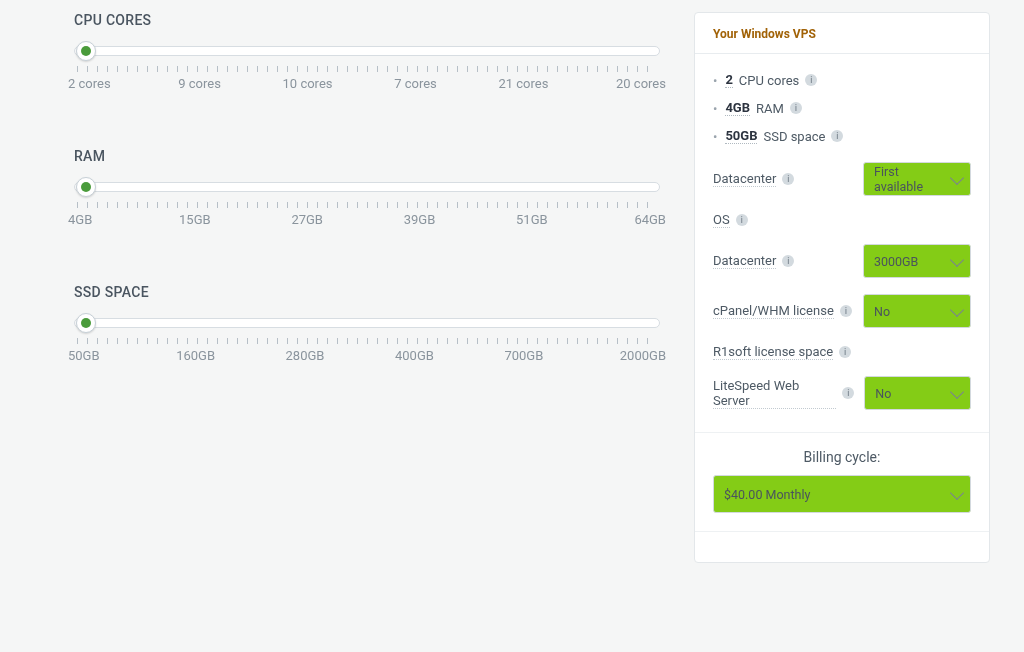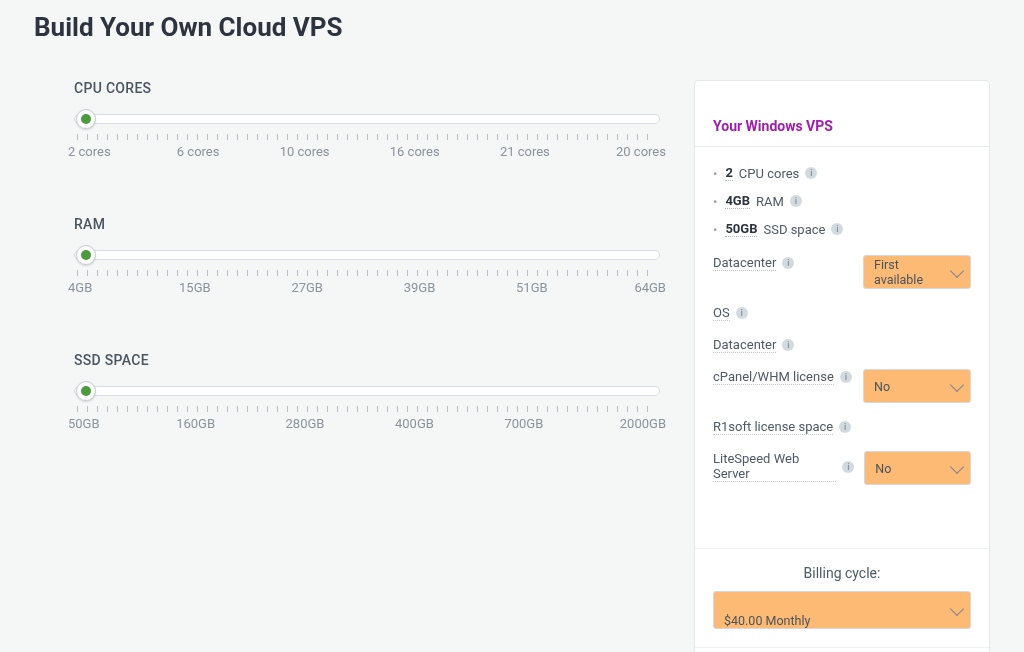--- a/index.html
+++ b/index.html
@@ -100,24 +100,23 @@
     width: 296px;
     background: #fff;
     border: 1px solid #e3e7ea;
     border-radius: 4px;
   }
   .panel-header {
     padding: 14px 18px 12px 18px;
     border-bottom: 1px solid #e8ecef;
   }
   .panel-header h2 {
-    font-size: 14px;
+    font-size: 12px;
     font-weight: 700;
-    color: #a21caf;
-    margin-top: 23px;
+    color: #a16207;
   }
   .panel-body {
     padding: 12px 18px 16px 18px;
   }
   .spec-list {
     list-style: none;
     margin-bottom: 12px;
   }
   .spec-list li {
     font-size: 13px;
@@ -144,96 +143,94 @@
     display: inline-flex;
     align-items: center; justify-content: center;
     font-size: 9px;
     color: #8a949d;
     font-style: normal;
     font-weight: 600;
     flex-shrink: 0;
   }
   .opt-row {
     display: flex;
-    align-items: flex-start;
+    align-items: center;
     justify-content: space-between;
     margin: 12px 0 16px 0;
     gap: 10px;
   }
   .opt-label-wrap {
     display: flex;
     align-items: center;
     gap: 6px;
     font-size: 13px;
     color: #4e5a65;
   }
   .opt-label {
     border-bottom: 1px dotted #c2cad0;
   }
   .select {
     position: relative;
     width: 108px;
     height: 34px;
-    background: #fdba74;
+    background: #84cc16;
     border: 1px solid #d3d9de;
     border-radius: 3px;
     display: flex;
     align-items: center;
     padding: 0 26px 0 10px;
     font-size: 12.5px;
     color: #4a545d;
     cursor: pointer;
   }
-  .select.wide { width: 100%; height: 38px; align-items: flex-end; }
+  .select.wide { width: 100%; height: 38px; }
   .chev {
     position: absolute;
     right: 8px; top: 50%;
     width: 10px; height: 10px;
     transform: translateY(-60%) rotate(45deg);
     border-right: 1.5px solid #7a858e;
     border-bottom: 1.5px solid #7a858e;
   }
   .billing-section {
     padding: 4px 18px 18px 18px;
     border-top: 1px solid #eef1f3;
-    margin-top: 41px;
   }
   .billing-title {
     text-align: center;
     font-size: 14px;
     color: #4e5a65;
     margin: 12px 0 10px 0;
   }
   .order-section {
     padding: 14px 18px 16px 18px;
     border-top: 1px solid #eef1f3;
   }
 </style>
 </head>
 <body>
 
 <div class="page">
-  <h1 class="page-title">Build Your Own Cloud VPS</h1>
 
   <div class="columns">
 
     <div class="sliders">
 
       <div class="slider-block">
         <div class="slider-label">CPU CORES</div>
         <div class="slider-track-wrap">
           <div class="slider-track"></div>
           <div class="slider-thumb" style="left:2px"></div>
         </div>
         <div class="ticks">
           <div class="tick-labels">
             <span>2 cores</span>
-            <span>6 cores</span>
+            <span>9 cores</span>
             <span>10 cores</span>
-            <span>16 cores</span>
+            <span>7 cores</span>
             <span>21 cores</span>
             <span>20 cores</span>
           </div>
         </div>
       </div>
 
       <div class="slider-block">
         <div class="slider-label">RAM</div>
         <div class="slider-track-wrap">
           <div class="slider-track"></div>
@@ -310,20 +307,24 @@
             <span class="opt-label">OS</span>
             <i class="info-icon">i</i>
           </div>
         </div>
 
         <div class="opt-row">
           <div class="opt-label-wrap">
             <span class="opt-label">Datacenter</span>
             <i class="info-icon">i</i>
           </div>
+          <div class="select">
+            <span>3000GB</span>
+            <span class="chev"></span>
+          </div>
         </div>
 
         <div class="opt-row">
           <div class="opt-label-wrap">
             <span class="opt-label">cPanel/WHM license</span>
             <i class="info-icon">i</i>
           </div>
           <div class="select">
             <span>No</span>
             <span class="chev"></span>

